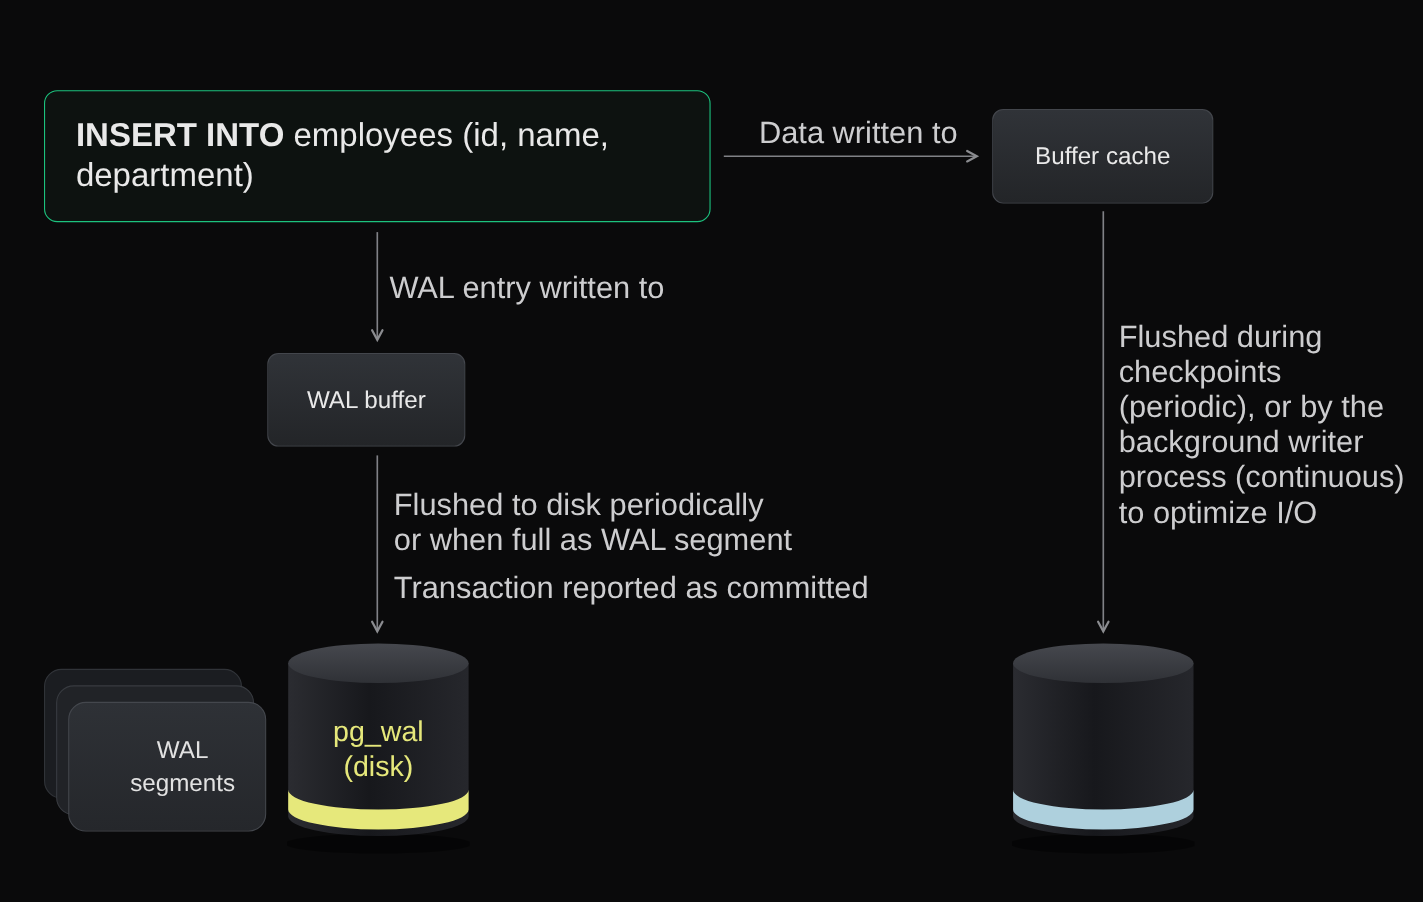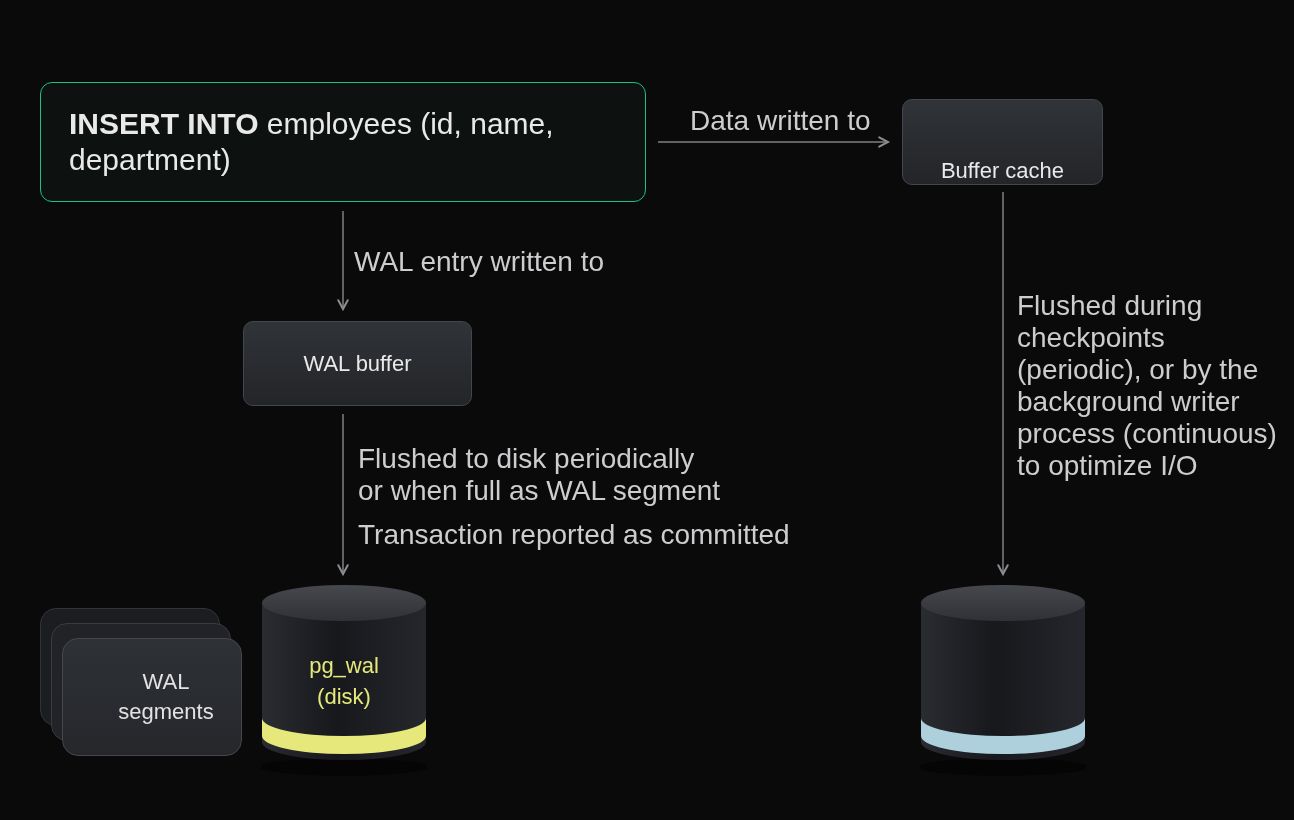--- a/index.html
+++ b/index.html
@@ -27,22 +27,22 @@
   }
   .sql-line{font-size:30px;line-height:36px;color:#e9e9e9;}
   .sql-line .kw{font-weight:bold;}
   .node{
     position:absolute;
     background:linear-gradient(180deg,#303338,#232528);
     border:1px solid #43464c;border-radius:10px;
     display:flex;align-items:center;justify-content:center;
     font-size:22px;color:#e9e9e9;box-sizing:border-box;
   }
-  .node-buffer-cache{left:902px;top:99px;width:201px;height:86px;align-items:flex-end;}
-  .node-wal-buffer{left:243px;top:321px;width:229px;height:85px;}
+  .node-buffer-cache{left:902px;top:99px;width:201px;height:86px;}
+  .node-wal-buffer{left:243px;top:321px;width:180px;height:85px;}
   .label{
     position:absolute;color:#cdcdcf;font-size:28px;line-height:32px;
     white-space:pre-line;
   }
   .label-data-written{left:690px;top:105px;}
   .label-wal-entry{left:354px;top:246px;}
   .label-flushed-wal{left:358px;top:443px;}
   .label-committed{left:358px;top:519px;}
   .label-flushed-checkpoints{left:1017px;top:290px;width:270px;}
   .wal-segments{position:absolute;left:40px;top:608px;width:202px;height:148px;}
@@ -56,21 +56,21 @@
     border:1px solid #44474d;
     display:flex;align-items:center;justify-content:center;text-align:center;
     font-size:22px;line-height:30px;color:#e2e2e2;white-space:pre-line;
   }
   .cyl{position:absolute;width:166px;height:194px;}
   .cyl-pgwal{left:261px;top:584px;}
   .cyl-table{left:920px;top:584px;}
   .cyl svg{position:absolute;left:0;top:0;}
   .cyl-label{
     position:absolute;left:0;top:66px;width:100%;text-align:center;
-    font-size:22px;line-height:31px;white-space:pre-line;
+    font-size:26px;line-height:31px;white-space:pre-line;
   }
   .cyl-label-yellow{color:var(--wal-yellow,#e8ea85);}
   .cyl-label-blue{color:var(--table-blue,#a9cede);}
 </style>
 </head>
 <body>
 
 <div class="canvas">
 
   <svg class="edges" width="1294" height="820" viewBox="0 0 1294 820">

